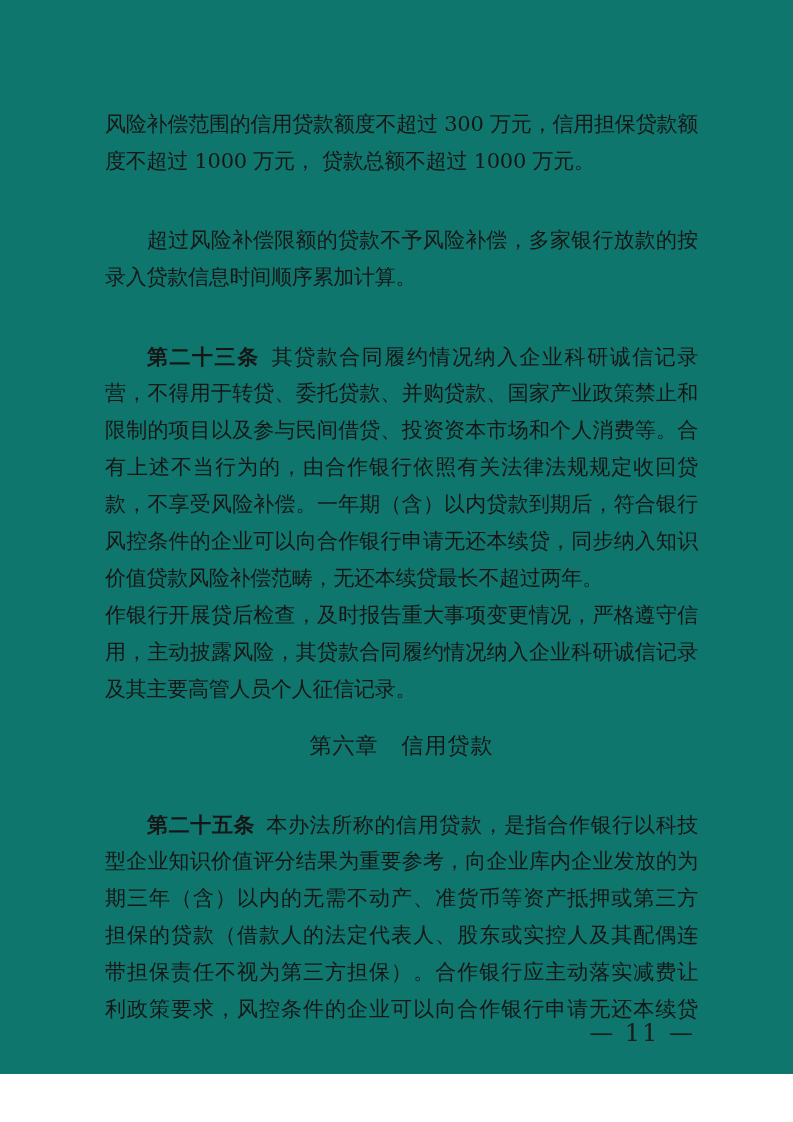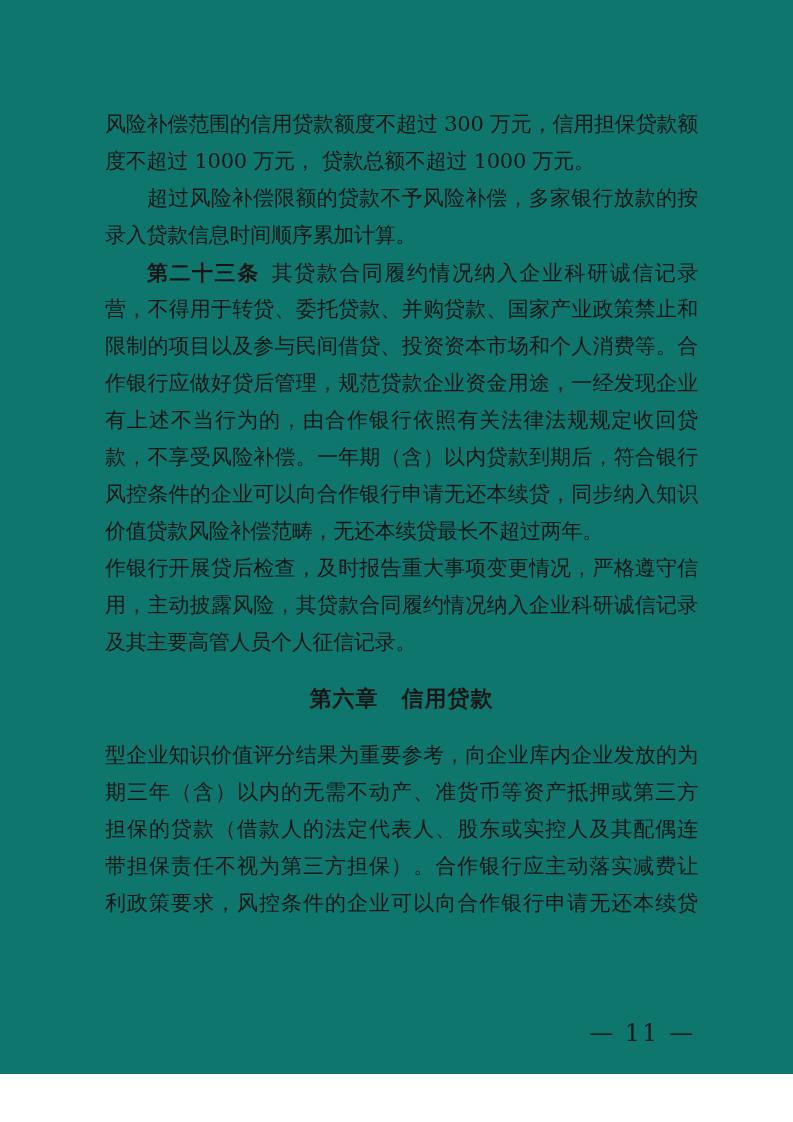--- a/index.html
+++ b/index.html
@@ -30,30 +30,31 @@
     text-align: left;
     white-space: normal;
   }
   .line.j {
     text-align: justify;
     text-align-last: justify;
     text-justify: inter-character;
   }
   .line.ind {
     text-indent: 42px;
+    margin-top: 42px;
   }
   .term {
     font-weight: bold;
   }
   .chapter {
     margin: 19px 0 20px 0;
     height: 37px;
     line-height: 37px;
     font-size: 22px;
-    font-weight: bold;
+    font-weight: normal;
     text-align: center;
     font-family: "DejaVu Sans", "Liberation Sans", sans-serif;
     letter-spacing: 1px;
   }
   .footer {
     position: absolute;
     top: 1020px;
     right: 98px;
     height: 26px;
     line-height: 26px;
@@ -69,32 +70,32 @@
   <div class="content">
 
     <div class="line j">风险补偿范围的信用贷款额度不超过 300 万元，信用担保贷款额</div>
     <div class="line">度不超过 1000 万元， 贷款总额不超过 1000 万元。</div>
     <div class="line j ind">超过风险补偿限额的贷款不予风险补偿，多家银行放款的按</div>
     <div class="line">录入贷款信息时间顺序累加计算。</div>
 
     <div class="line j ind"><span class="term">第二十三条</span><span> 其贷款合同履约情况纳入企业科研诚信记录</span></div>
     <div class="line j">营，不得用于转贷、委托贷款、并购贷款、国家产业政策禁止和</div>
     <div class="line j">限制的项目以及参与民间借贷、投资资本市场和个人消费等。合</div>
-    <div class="line j">作银行应做好贷后管理，规范贷款企业资金用途，一经发现企业</div>
     <div class="line j">有上述不当行为的，由合作银行依照有关法律法规规定收回贷</div>
     <div class="line j">款，不享受风险补偿。一年期（含）以内贷款到期后，符合银行</div>
     <div class="line j">风控条件的企业可以向合作银行申请无还本续贷，同步纳入知识</div>
     <div class="line">价值贷款风险补偿范畴，无还本续贷最长不超过两年。</div>
 
     <div class="line j">作银行开展贷后检查，及时报告重大事项变更情况，严格遵守信</div>
     <div class="line j">用，主动披露风险，其贷款合同履约情况纳入企业科研诚信记录</div>
     <div class="line">及其主要高管人员个人征信记录。</div>
 
     <div class="chapter">第六章　信用贷款</div>
 
+    <div class="line j ind"><span class="term">第二十五条</span><span> 本办法所称的信用贷款，是指合作银行以科技</span></div>
     <div class="line j">型企业知识价值评分结果为重要参考，向企业库内企业发放的为</div>
     <div class="line j">期三年（含）以内的无需不动产、准货币等资产抵押或第三方</div>
     <div class="line j">担保的贷款（借款人的法定代表人、股东或实控人及其配偶连</div>
     <div class="line j">带担保责任不视为第三方担保）。合作银行应主动落实减费让</div>
     <div class="line j">利政策要求，风控条件的企业可以向合作银行申请无还本续贷</div>
 
   </div>
 
   <div class="footer">— 11 —</div>
 </div>

